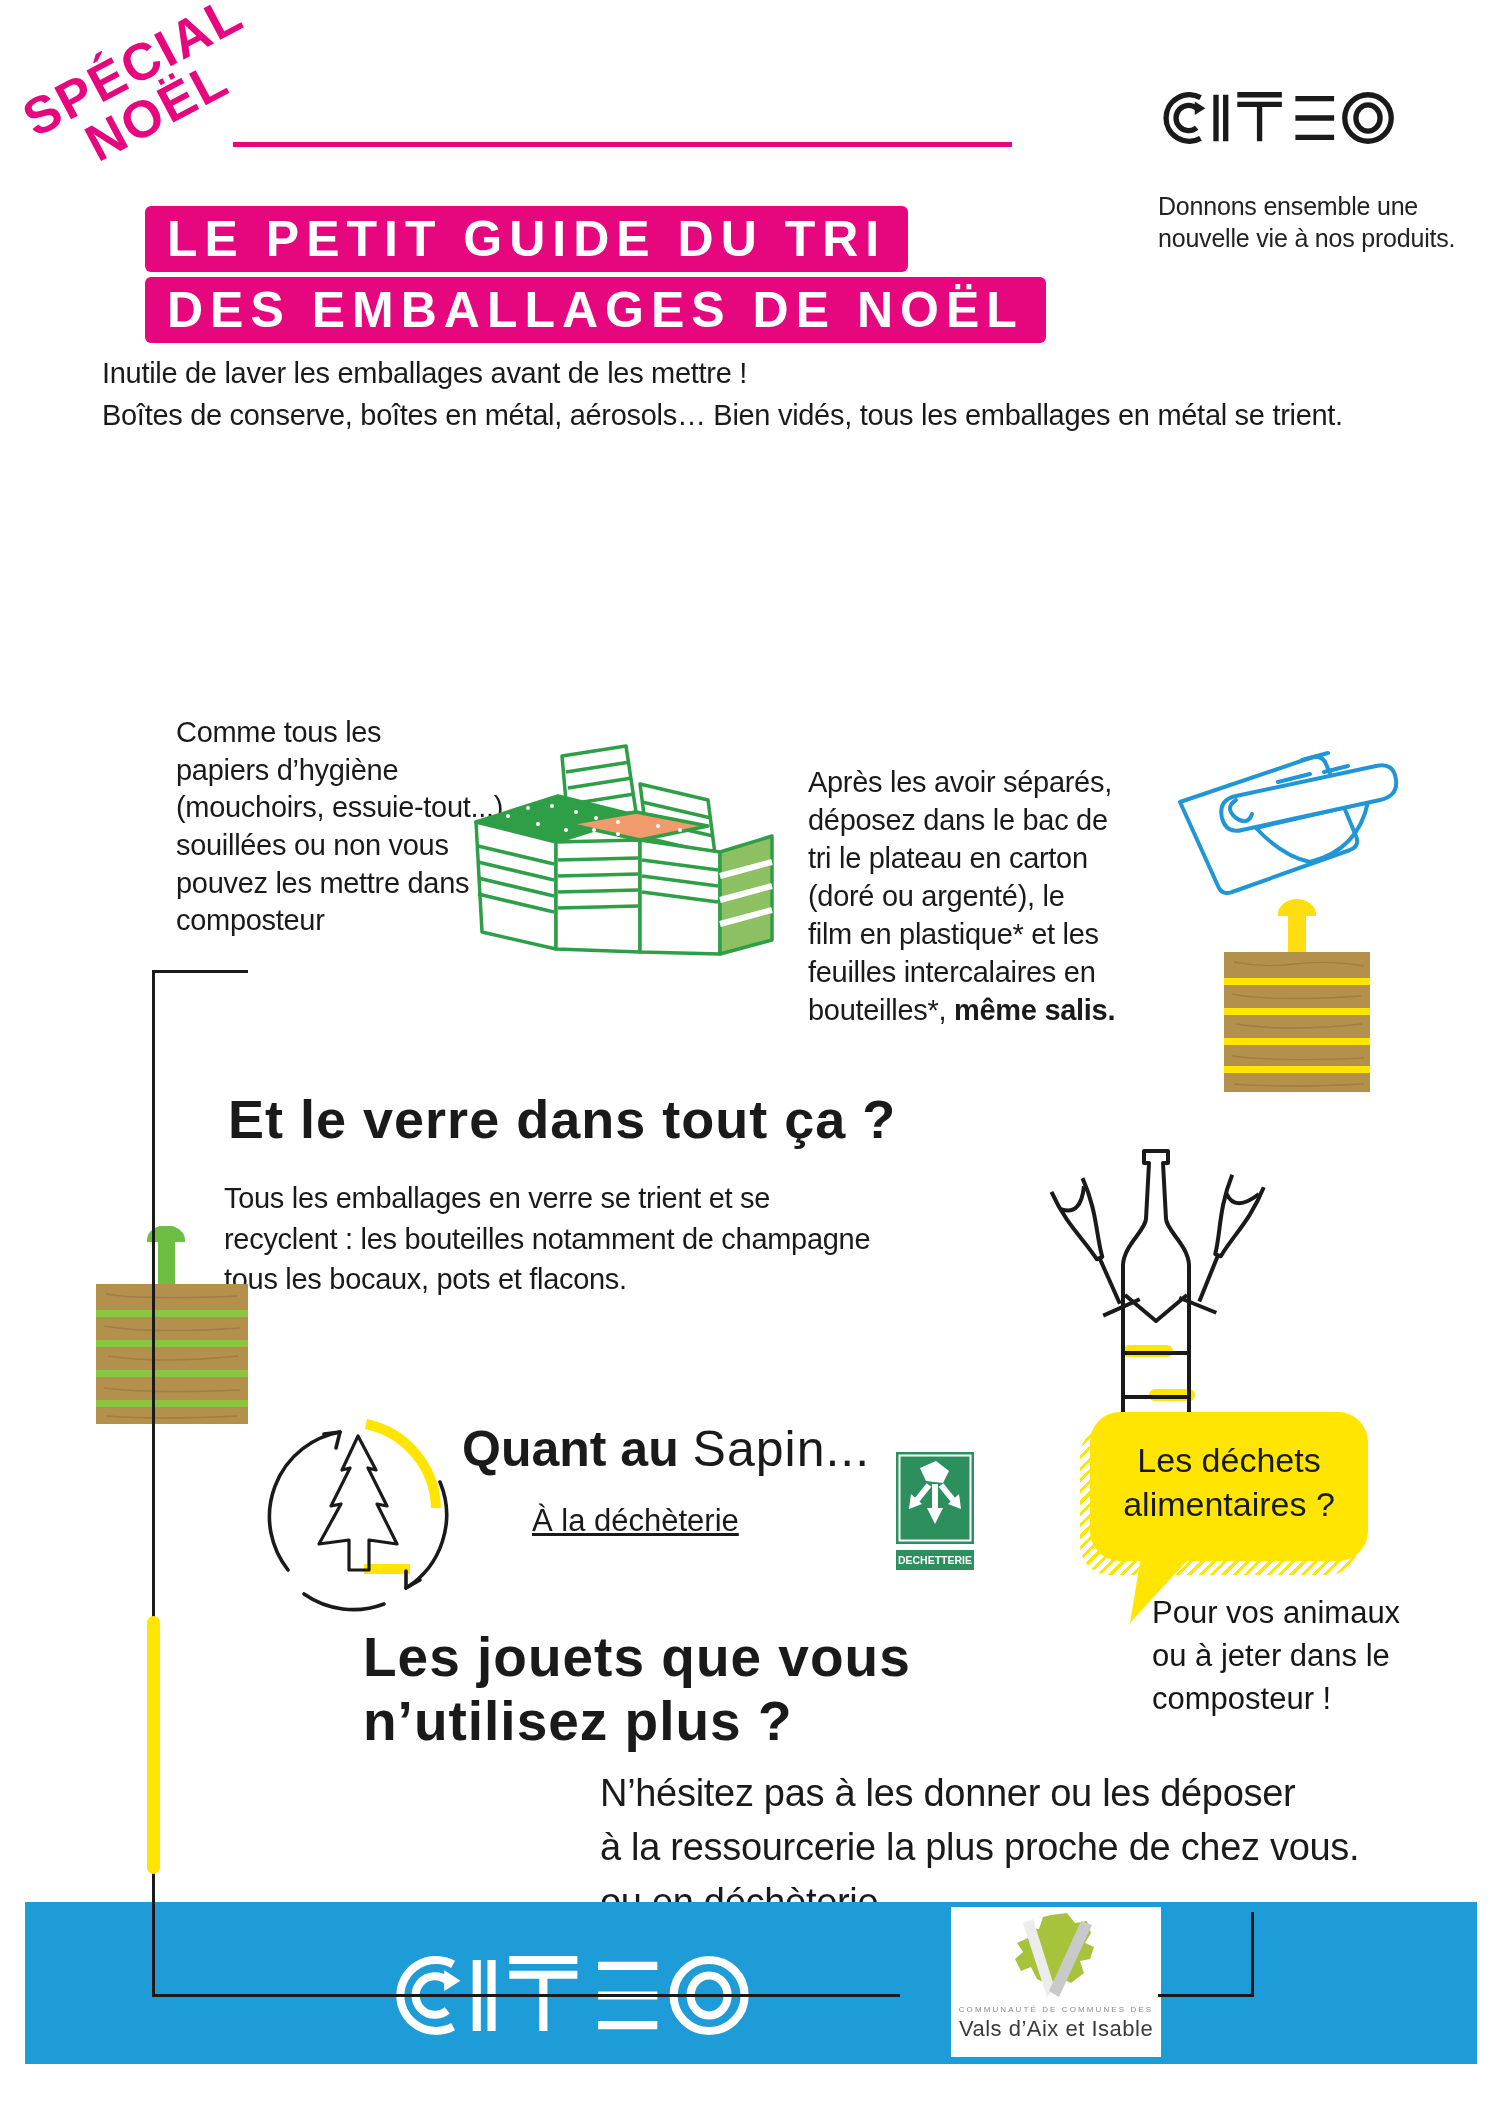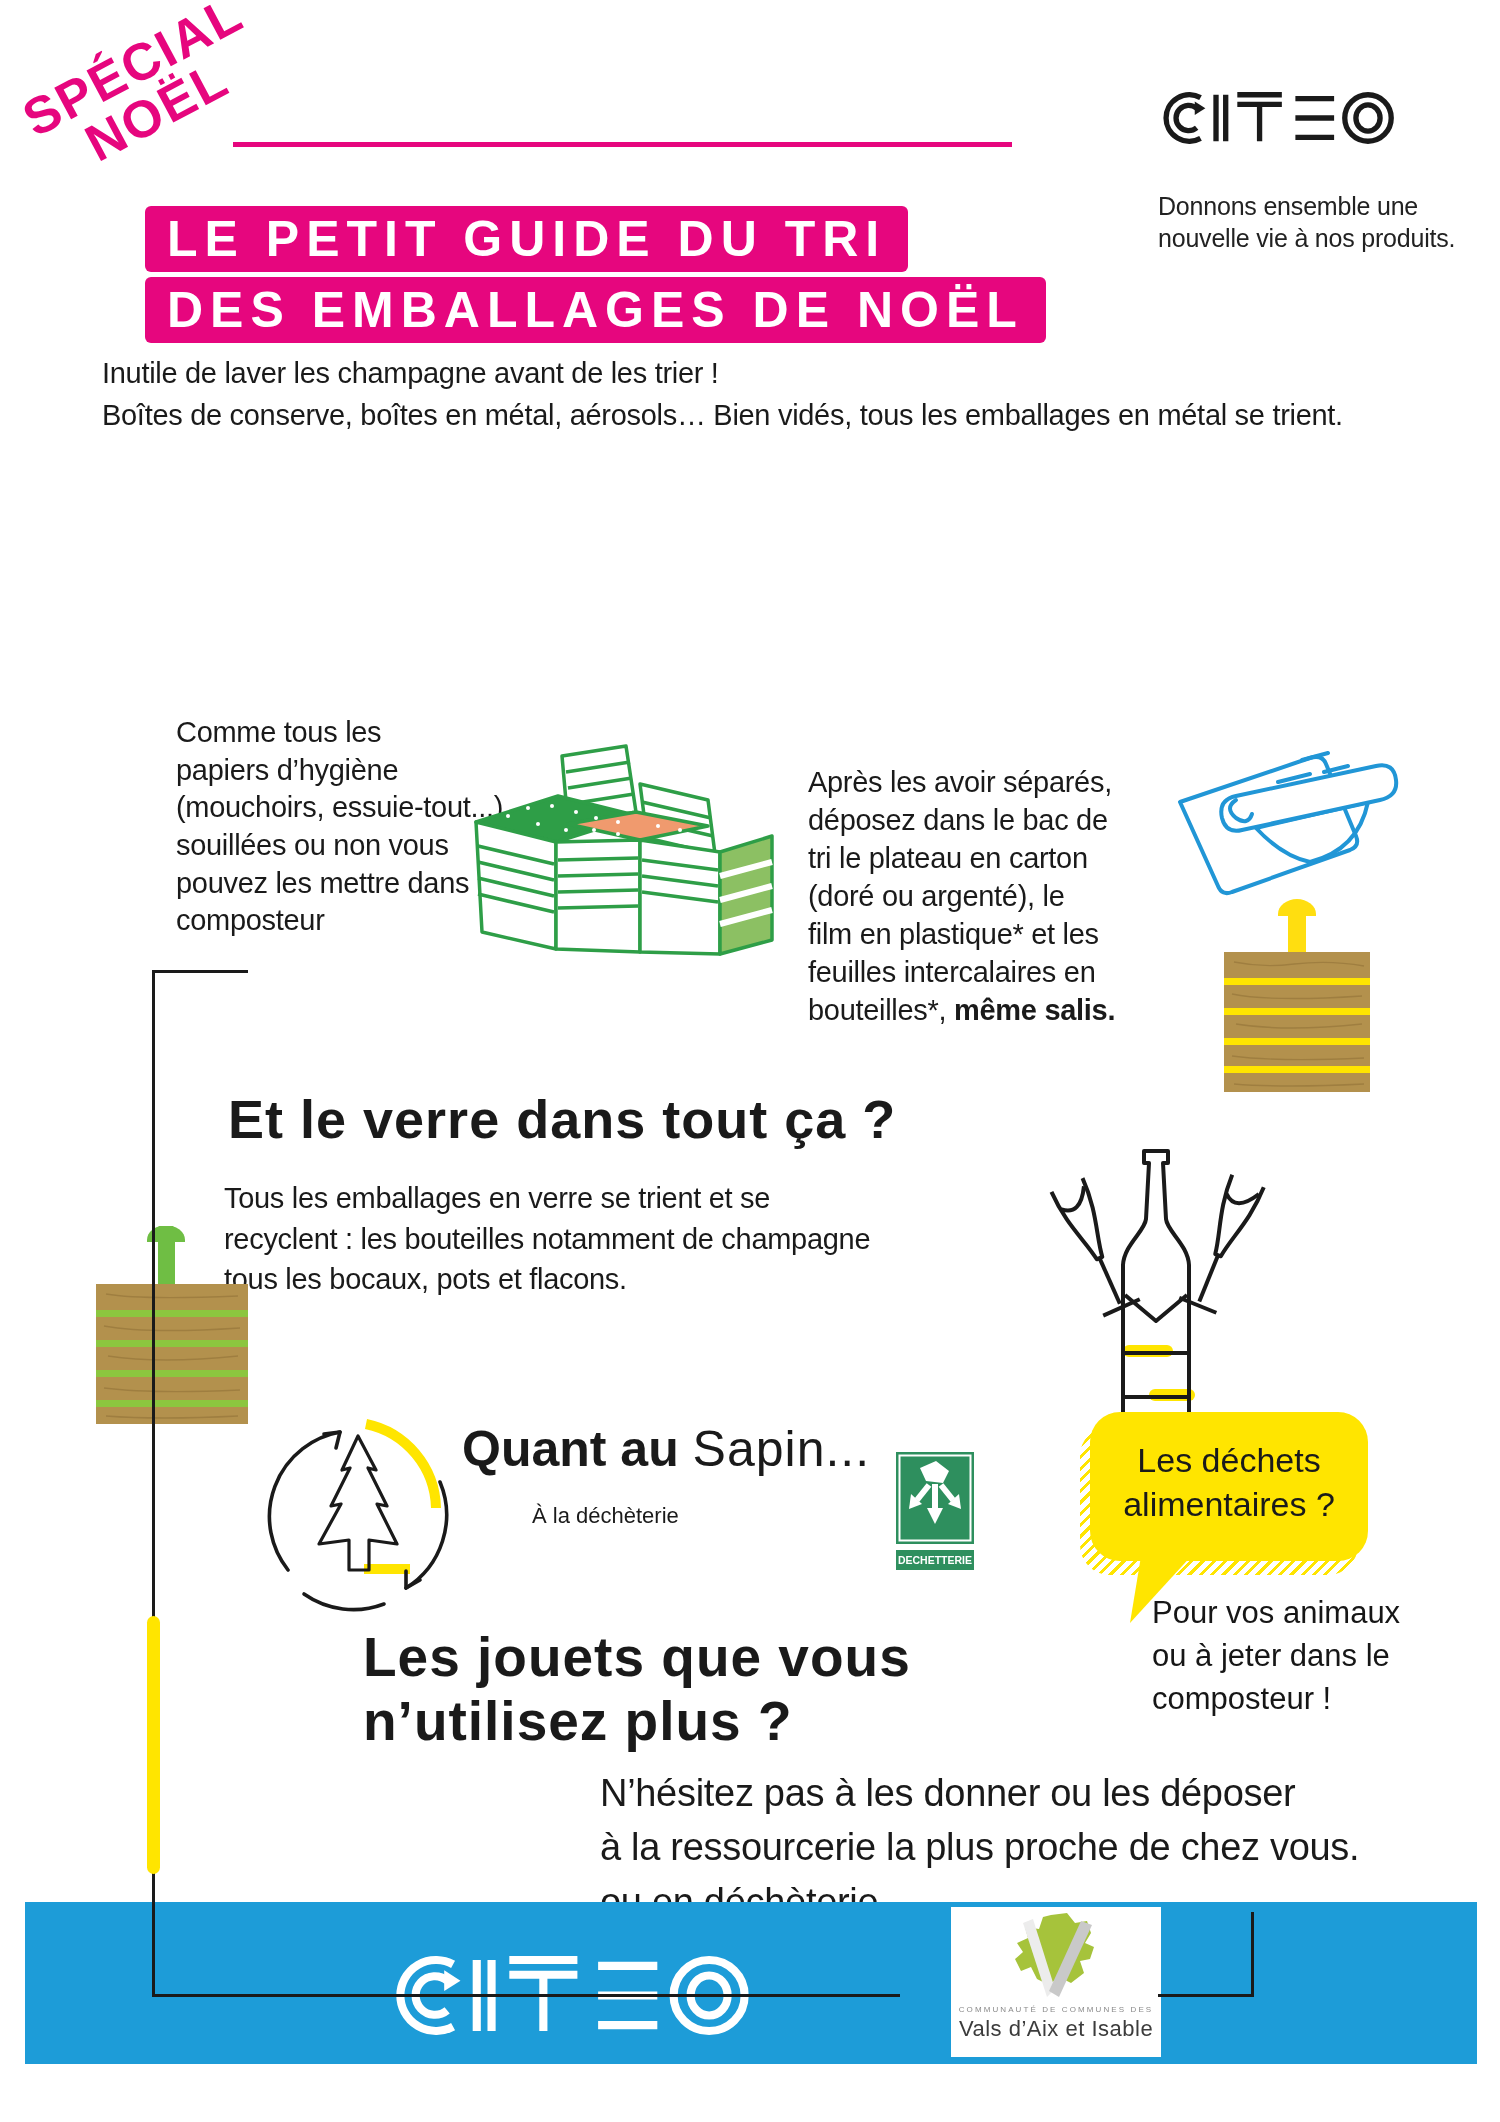--- a/index.html
+++ b/index.html
@@ -59,21 +59,21 @@
   .p-serviettes { left:176px; top:714px; }
   .p-saumon { left:808px; top:764px; line-height:1.31; }
   .p-verre { left:224px; top:1178px; line-height:1.4; }
   .p-alimentaires { left:1152px; top:1592px; font-size:31px; line-height:1.38; letter-spacing:0; color:#161616; }
   .p-jouets { left:600px; top:1766px; font-size:38px; line-height:1.43; }
 
   .h-verre { left:228px; top:1088px; font-size:54px; font-weight:bold; letter-spacing:1px; }
   .h-sapin { left:462px; top:1420px; font-size:50px; }
   .h-sapin .hb { font-weight:bold; letter-spacing:0px; }
   .h-sapin .hl { font-weight:normal; letter-spacing:1px; }
-  .h-dechetterie { left:532px; top:1503px; font-size:22px; }
+  .h-dechetterie { left:532px; top:1503px; font-size:31px;text-decoration:underline; }
   .h-jouets { left:363px; top:1626px; font-size:55px; font-weight:bold; line-height:1.16; letter-spacing:1px; }
 
   
   .rule { background:#1a1a1a; z-index:3; }
   .yellow-marker { left:147px; top:1616px; width:13px; height:258px; background:#FFE500; border-radius:7px; z-index:4; }
 
   
   .footer-band { left:25px; top:1902px; width:1452px; height:162px; background:#1D9CD8; z-index:1; }
   .citeo-footer { left:385px; top:1948px; width:370px; height:95px; z-index:2; }
   .vals-box { left:951px; top:1907px; width:210px; height:150px; background:#ffffff; z-index:2; text-align:center; }
@@ -109,21 +109,21 @@
   </svg>
   <div class="abs citeo-tagline">
     <div>Donnons ensemble une</div>
     <div>nouvelle vie à nos produits.</div>
   </div>
 
   <div class="abs banner banner-1">LE PETIT GUIDE DU TRI</div>
   <div class="abs banner banner-2">DES EMBALLAGES DE NOËL</div>
 
   <div class="abs intro">
-    <div>Inutile de laver les champagne avant de les trier !</div>
+    <div>Inutile de laver les emballages avant de les mettre !</div>
     <div>Boîtes de conserve, boîtes en métal, aérosols… Bien vidés, tous les emballages en métal se trient.</div>
   </div>
 
   <div class="abs rule" style="left:152px; top:970px; width:96px; height:3px;"></div>
   <div class="abs rule" style="left:152px; top:970px; width:3px; height:1027px;"></div>
   <div class="abs rule" style="left:152px; top:1994px; width:748px; height:3px;"></div>
   <div class="abs rule" style="left:1158px; top:1994px; width:96px; height:3px;"></div>
   <div class="abs rule" style="left:1251px; top:1912px; width:3px; height:85px;"></div>
   <div class="abs yellow-marker"></div>
 

